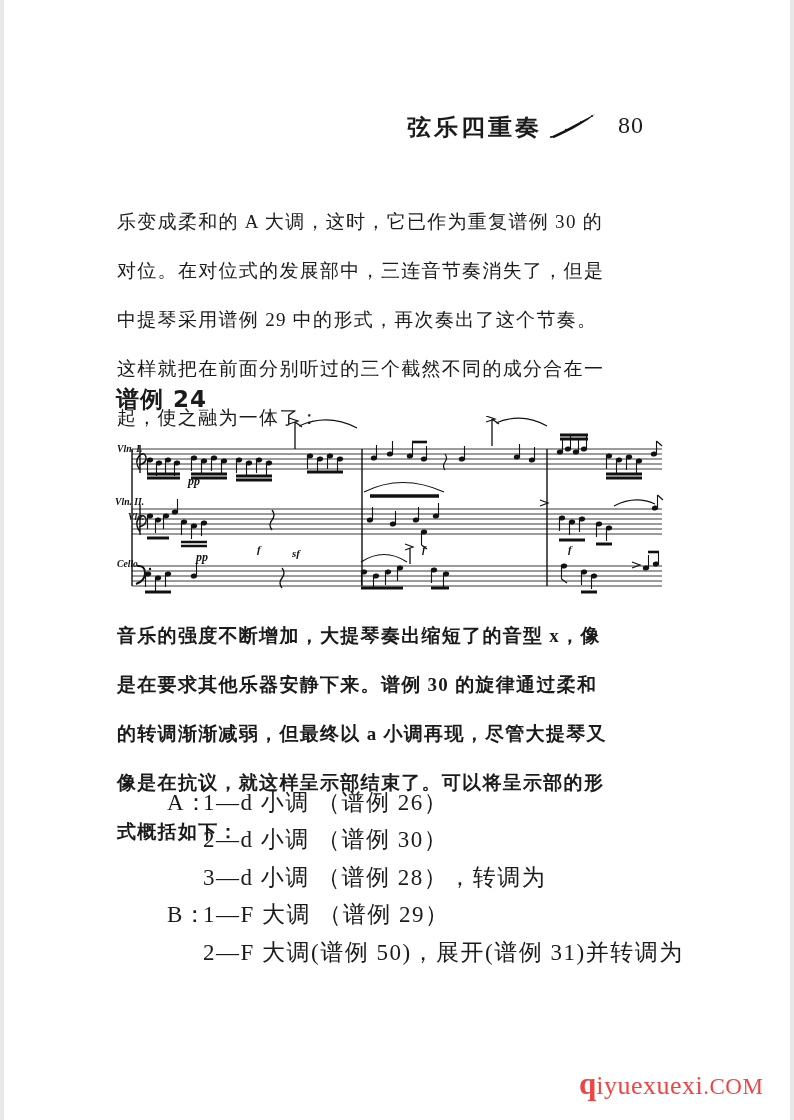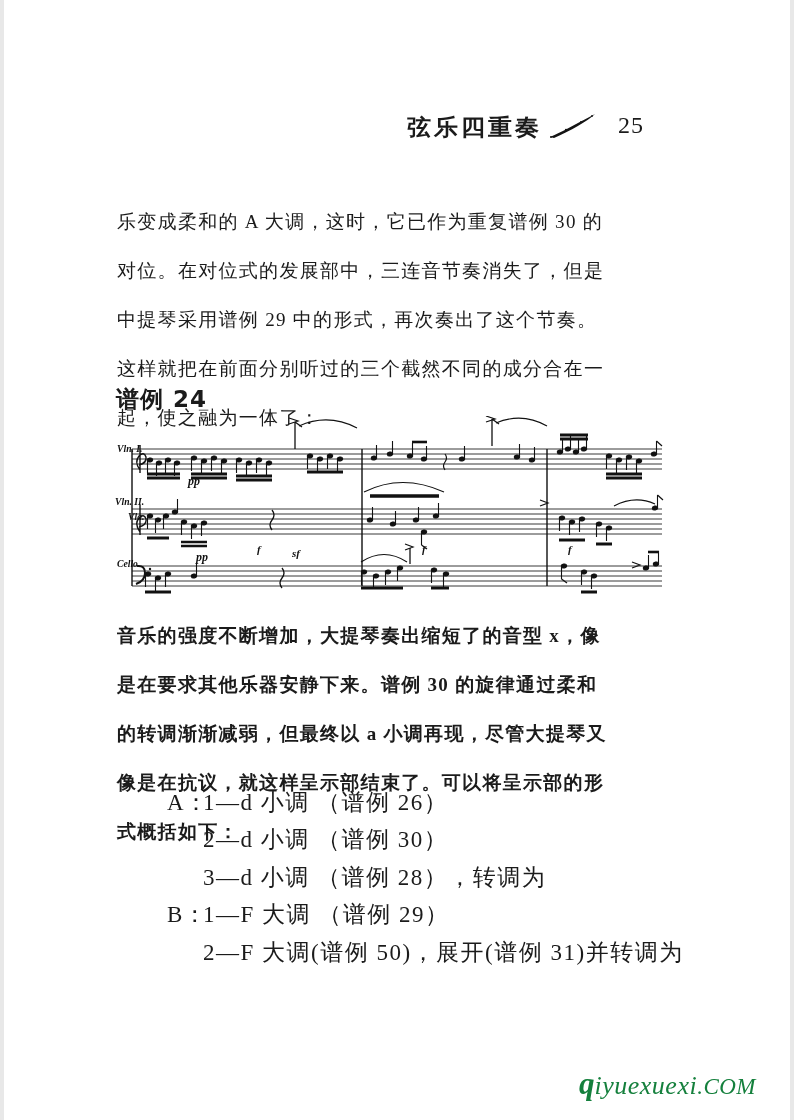--- a/index.html
+++ b/index.html
@@ -52,42 +52,42 @@
     transform:scaleX(0.92);transform-origin:left;
   }
   .inst-1{left:5px;top:27px;}
   .inst-2{left:3px;top:80px;}
   .inst-3{left:16px;top:95px;}
   .inst-4{left:5px;top:142px;}
   .dyn{font-family:"Liberation Serif","DejaVu Serif",serif;font-style:italic;font-weight:bold;}
   
   .watermark{
     position:absolute;left:575px;top:1066px;width:215px;
-    color:#15803d;white-space:nowrap;font-style:italic;
+    color:#ef4444;white-space:nowrap;
   }
   .wm-q{font-weight:bold;font-size:31px;}
   .wm-body{font-size:26px;letter-spacing:0.5px;}
   .wm-tld{font-size:23px;letter-spacing:0.5px;}
 </style>
 </head>
 <body>
 
 <div class="page">
 
   <div class="book-title">弦乐四重奏</div>
 
   <svg class="swoosh" width="50" height="28" viewBox="0 0 50 28">
     <path d="M2 25 C14 20 26 13 47 2 C40 9 22 19 6 26 Z" fill="#141414"></path>
     <circle cx="3" cy="25" r="1" fill="#141414"></circle>
     <circle cx="18" cy="18" r="1.2" fill="#141414"></circle>
     <circle cx="33" cy="10" r="1" fill="#141414"></circle>
     <circle cx="44" cy="4" r="0.9" fill="#141414"></circle>
   </svg>
 
-  <div class="page-number">25</div>
+  <div class="page-number">80</div>
 
   <div class="para p1">乐变成柔和的 A 大调，这时，它已作为重复谱例 30 的
 对位。在对位式的发展部中，三连音节奏消失了，但是
 中提琴采用谱例 29 中的形式，再次奏出了这个节奏。
 这样就把在前面分别听过的三个截然不同的成分合在一
 起，使之融为一体了：</div>
 
   <div class="example-heading">谱例 24</div>
 
   <div class="score">

